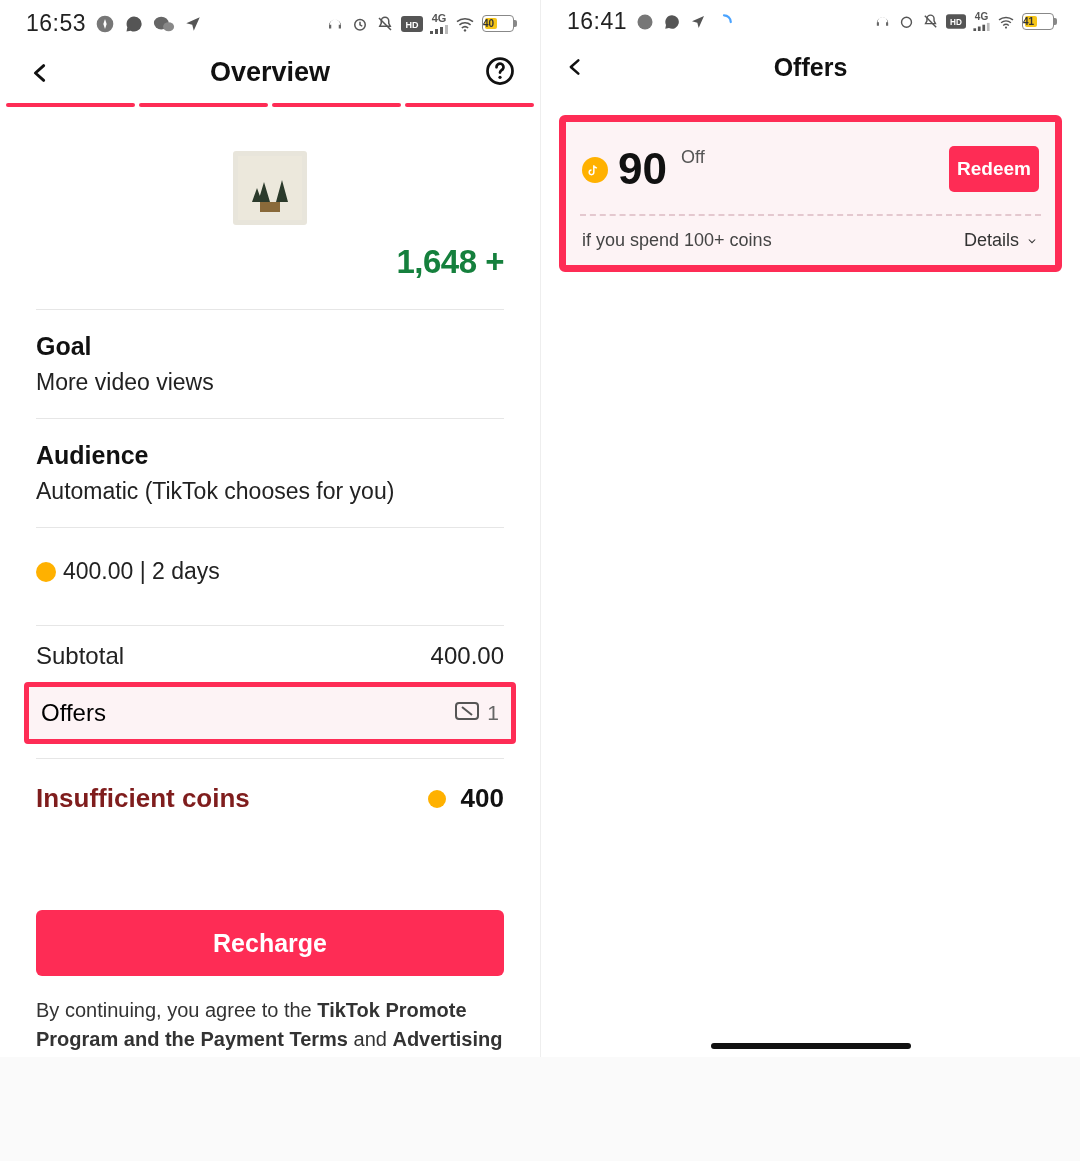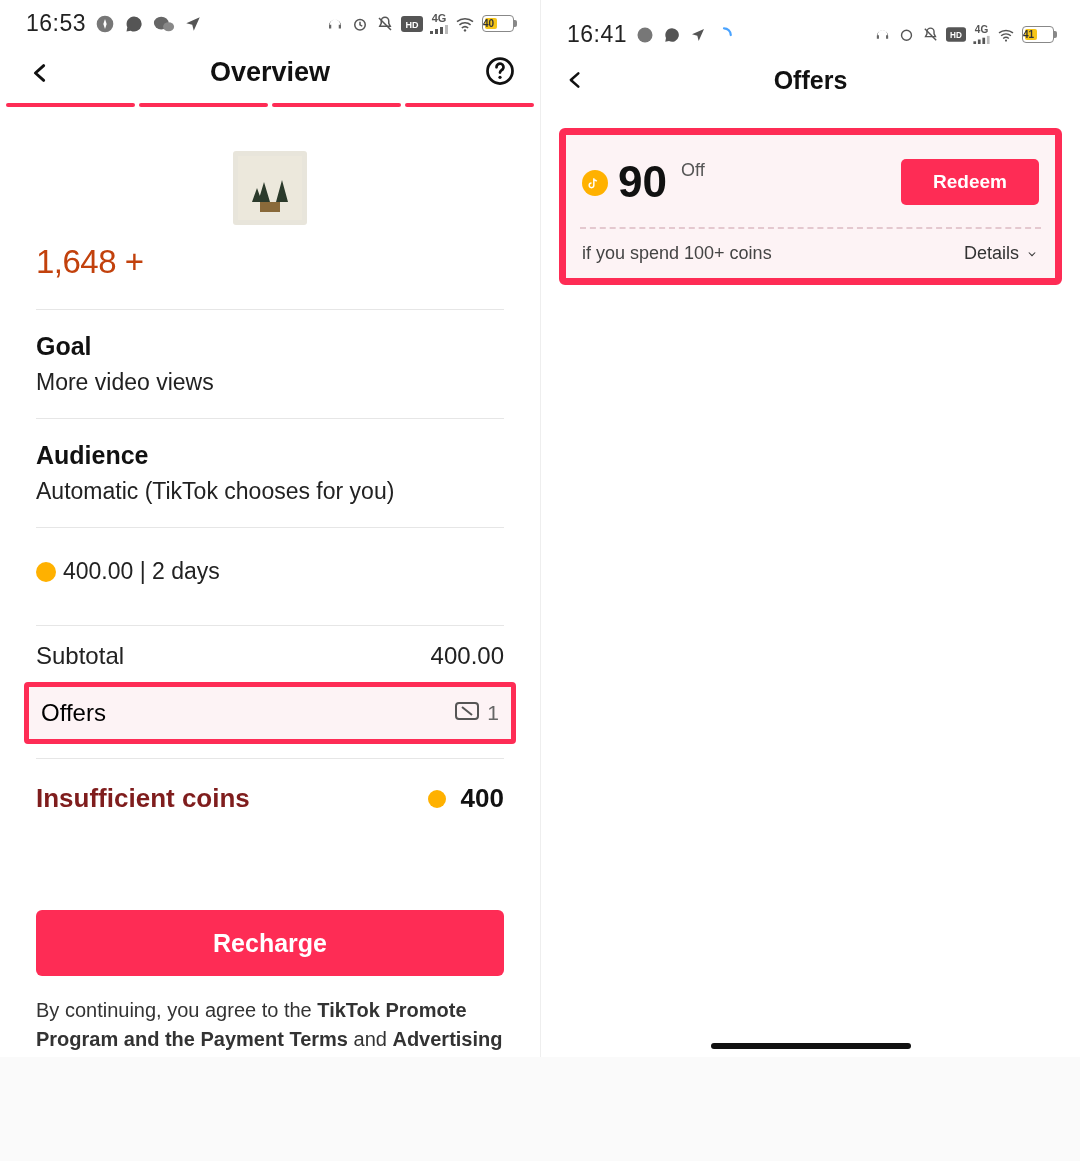--- a/index.html
+++ b/index.html
@@ -24,21 +24,21 @@
   .header-back { position:absolute; left:20px; top:10px; width:40px; height:40px; display:flex; align-items:center; justify-content:center; }
   .header-help { position:absolute; right:20px; top:8px; width:40px; height:40px; display:flex; align-items:center; justify-content:center; }
 
   
   .segbar { display:flex; gap:4px; padding: 2px 6px 0; }
   .segbar span { flex:1; height:4px; background:#fe2c55; border-radius:2px; }
 
   
   .body { padding: 0 36px; }
   .thumb { width:74px; height:74px; background:#e8e5db; margin:44px auto 18px; border-radius:3px; display:flex; align-items:center; justify-content:center; overflow:hidden; }
-  .views { text-align:left; font-size:33px; font-weight:400; color:#c2410c; letter-spacing:-0.5px; }
+  .views { text-align:right; font-size:33px; font-weight:700; color:#15803d; letter-spacing:-0.5px; }
   .views-label { text-align:center; font-size:22px; color:#3a3a3a; margin-top:4px; }
   .section { border-top:1px solid #e6e6e6; padding:22px 0 22px; }
   .section.first { margin-top:28px; }
   .section h3 { font-size:25px; font-weight:700; color:#111; }
   .section .val { font-size:23px; color:#222; margin-top:8px; }
   .coin { width:20px; height:20px; background:#ffb100; border-radius:50%; display:inline-block; vertical-align:-3px; margin-right:7px; }
   .coin.sm { width:18px; height:18px; vertical-align:-2px; }
   .row { display:flex; justify-content:space-between; align-items:center; padding:16px 0; border-top:1px solid #e6e6e6; font-size:24px; color:#222; }
   .offers-hl { border:5px solid #fe2c55; border-radius:4px; background:#fdf3f5; margin: -4px -12px; padding: 12px 12px; display:flex; justify-content:space-between; align-items:center; font-size:24px; }
   .offers-right { display:flex; align-items:center; gap:8px; color:#666; font-size:21px; }
@@ -55,21 +55,21 @@
   .header2 .header-title { font-size:25px; font-weight:700; }
   .header2 .header-back { left:14px; top:6px; }
 
   .offer-card-wrap { padding: 22px 18px; }
   .offer-card { border:7px solid #fe2c55; border-radius:6px; background:#fdf3f5; padding: 18px 14px 12px; }
   .offer-top { display:flex; justify-content:space-between; align-items:center; padding: 6px 2px 18px; }
   .offer-amt { display:flex; align-items:flex-start; gap:10px; }
   .offer-amt .coinlg { width:26px; height:26px; background:#ffb100; border-radius:50%; margin-top:10px; display:flex; align-items:center; justify-content:center; }
   .offer-amt .num { font-size:44px; font-weight:800; color:#111; line-height:1; }
   .offer-amt .off { font-size:18px; color:#555; margin-left:4px; margin-top:0; }
-  .redeem { background:#fe2c55; color:#fff; border:none; border-radius:5px; padding:12px 32px; font-size:19px; font-weight:600; }
+  .redeem { background:#fe2c55; color:#fff; border:none; border-radius:5px; padding:12px 8px; font-size:19px; font-weight:600; }
   .offer-sep { border-top:2px dashed #e4c8cf; margin: 4px 0 10px; }
   .offer-bot { display:flex; justify-content:space-between; align-items:center; font-size:18px; color:#444; padding:4px 2px 2px; }
   .details { display:flex; align-items:center; gap:6px; color:#333; }
   .homebar2 { position:absolute; bottom:8px; left:50%; transform:translateX(-50%); width:200px; height:6px; background:#111; border-radius:4px; }
 </style>
 </head>
 <body>
 
 <div class="wrap">
 
@@ -225,21 +225,21 @@
 
       <div class="legal">
         <span>By continuing, you agree to the </span><b>TikTok Promote Program and the Payment Terms</b><span> and </span><b>Advertising Policy</b>
       </div>
 
       
     </div>
   </div>
 
   <div class="phone" style="border-left:1px solid #eee;">
-    <div class="status" style="padding-top:21px;">
+    <div class="status" style="padding-top:8px;">
       <div class="status-left">
         <span class="status-time">16:41</span>
         <span class="sicon">
             <svg width="18" height="18" viewBox="0 0 24 24">
               <circle cx="12" cy="12" r="10" fill="#777"></circle>
             </svg>
           </span>
         <span class="sicon">
             <svg width="18" height="18" viewBox="0 0 24 24">
               <path d="M12 3a9 9 0 00-8 13l-1 5 5-1a9 9 0 104-17z" fill="#555"></path>

